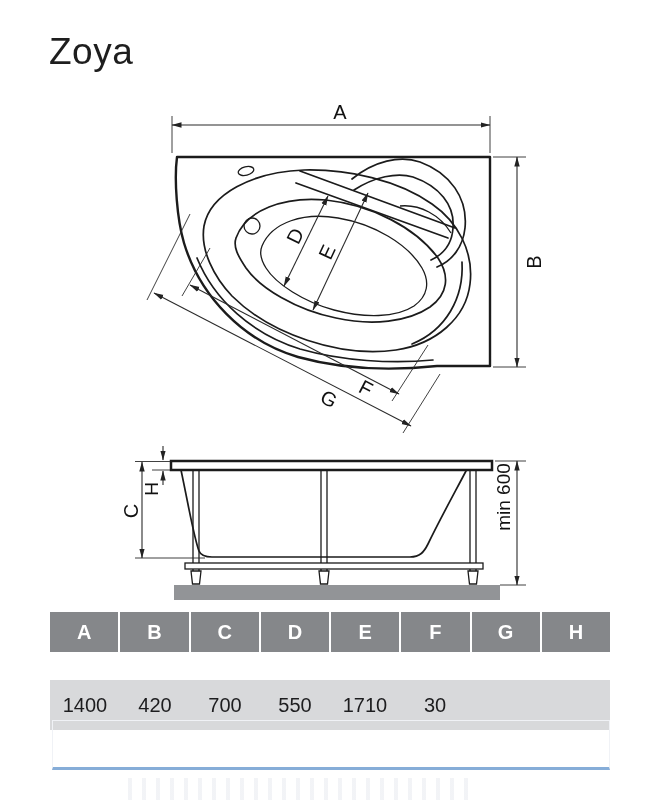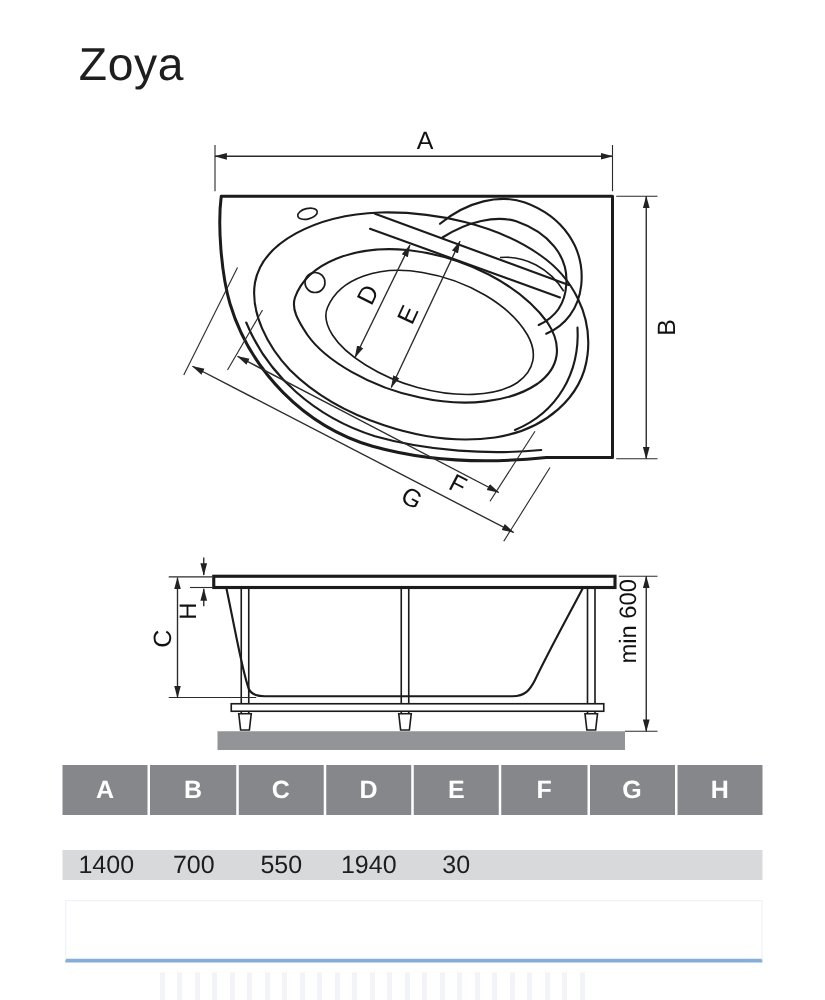--- a/index.html
+++ b/index.html
@@ -1,37 +1,37 @@
 <!DOCTYPE html>
 <html><head>
 <meta charset="utf-8">
 <style>
   html,body{margin:0;padding:0;background:#ffffff;}
   #page{position:relative;width:660px;height:800px;background:#fff;overflow:hidden;
         font-family:"Liberation Sans", sans-serif;}
-  .title{position:absolute;left:63px;top:33px;font-size:37px;line-height:1.05;
+  .title{position:absolute;left:49px;top:33px;font-size:37px;line-height:1.05;
          color:#1e1e1e;font-weight:400;letter-spacing:0.5px;}
   svg{position:absolute;overflow:visible;}
   .draw{fill:none;stroke:#1b1b1b;stroke-width:1.7;stroke-linecap:round;stroke-linejoin:round;}
   .draw2{fill:none;stroke:#1b1b1b;stroke-width:2.4;stroke-linecap:round;stroke-linejoin:round;}
   .thin{fill:none;stroke:#1b1b1b;stroke-width:1.3;}
   .dim{stroke:#2b2b2b;stroke-width:1.1;fill:none;}
   .ext{stroke:#2b2b2b;stroke-width:0.9;fill:none;}
   .dim-text{font-family:"Liberation Sans", sans-serif;font-size:20px;fill:#111;}
   .dim-text-s{font-family:"Liberation Sans", sans-serif;font-size:19px;fill:#111;}
   .mid{text-anchor:middle;}
   .cen{dominant-baseline:central;}
   .white-fill{fill:#ffffff;}
   
   .dim-table{position:absolute;left:50px;top:612px;width:560px;}
   .thead{display:grid;grid-template-columns:repeat(8,1fr);gap:2px;}
   .th{height:40px;display:flex;align-items:center;justify-content:center;
       color:#fff;font-size:20px;font-weight:700;}
   .tvals{display:grid;grid-template-columns:repeat(8,1fr);margin-top:28px;}
-  .td{height:24px;display:flex;align-items:center;justify-content:center;
+  .td{height:50px;display:flex;align-items:center;justify-content:center;
       font-size:20px;font-weight:500;color:#1d1d1f;}
   
   .accent-box{position:absolute;left:52px;top:720px;width:556px;height:46px;
       border:1px solid #f0f2f6;border-bottom:3px solid #86add8;}
   .watermark{position:absolute;left:128px;top:778px;width:345px;height:22px;opacity:.55;
       background:repeating-linear-gradient(90deg, rgba(226,229,236,.8) 0 4px, transparent 4px 14px);}
 </style>
 </head>
 <body>
 
@@ -185,23 +185,24 @@
       <div class="th" style="background:#85878a">B</div>
       <div class="th" style="background:#85878a">C</div>
       <div class="th" style="background:#85878a">D</div>
       <div class="th" style="background:#85878a">E</div>
       <div class="th" style="background:#85878a">F</div>
       <div class="th" style="background:#85878a">G</div>
       <div class="th" style="background:#85878a">H</div>
     </div>
     <div class="tvals" style="background:#d8d9db">
       <div class="td">1400</div>
+      <div class="td">420</div>
       <div class="td">700</div>
       <div class="td">550</div>
-      <div class="td">1940</div>
+      <div class="td">1710</div>
       <div class="td">30</div>
     </div>
   </div>
 
   <div class="accent-box"></div>
   <div class="watermark"></div>
 
 </div>
 
 </body></html>

